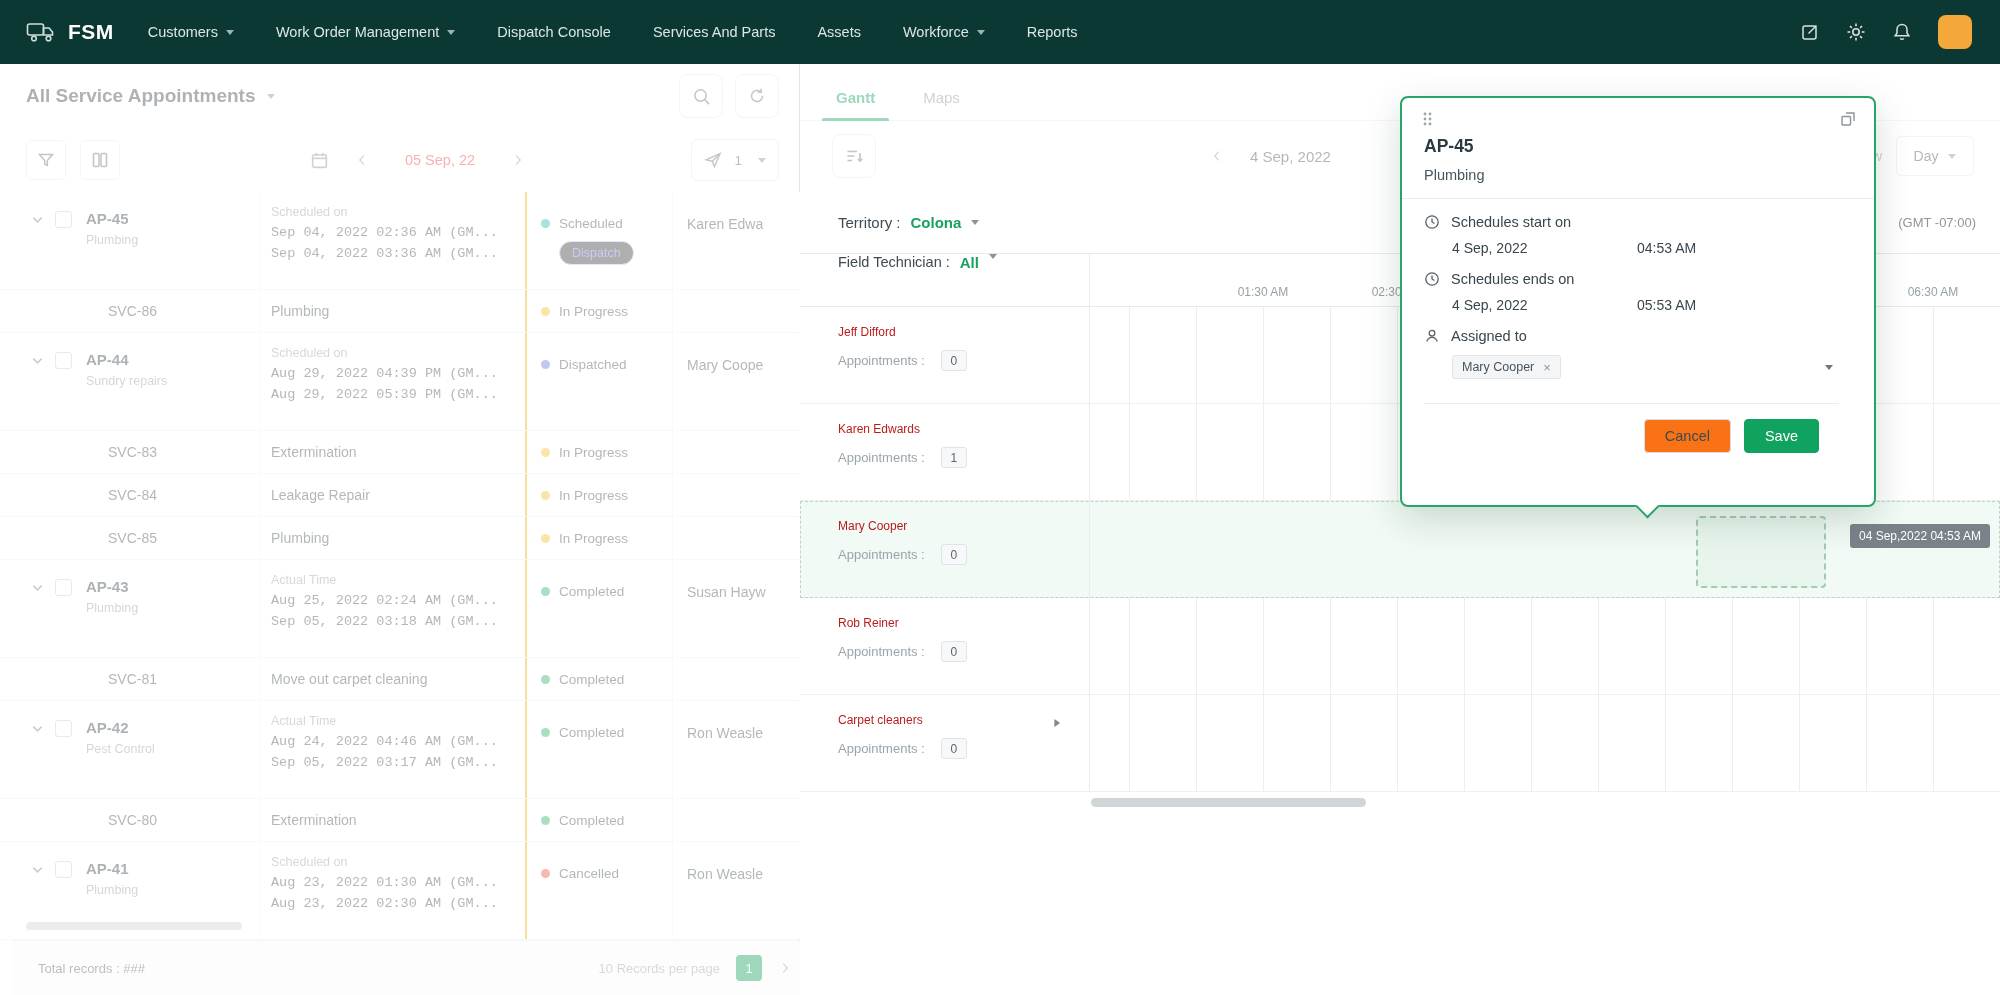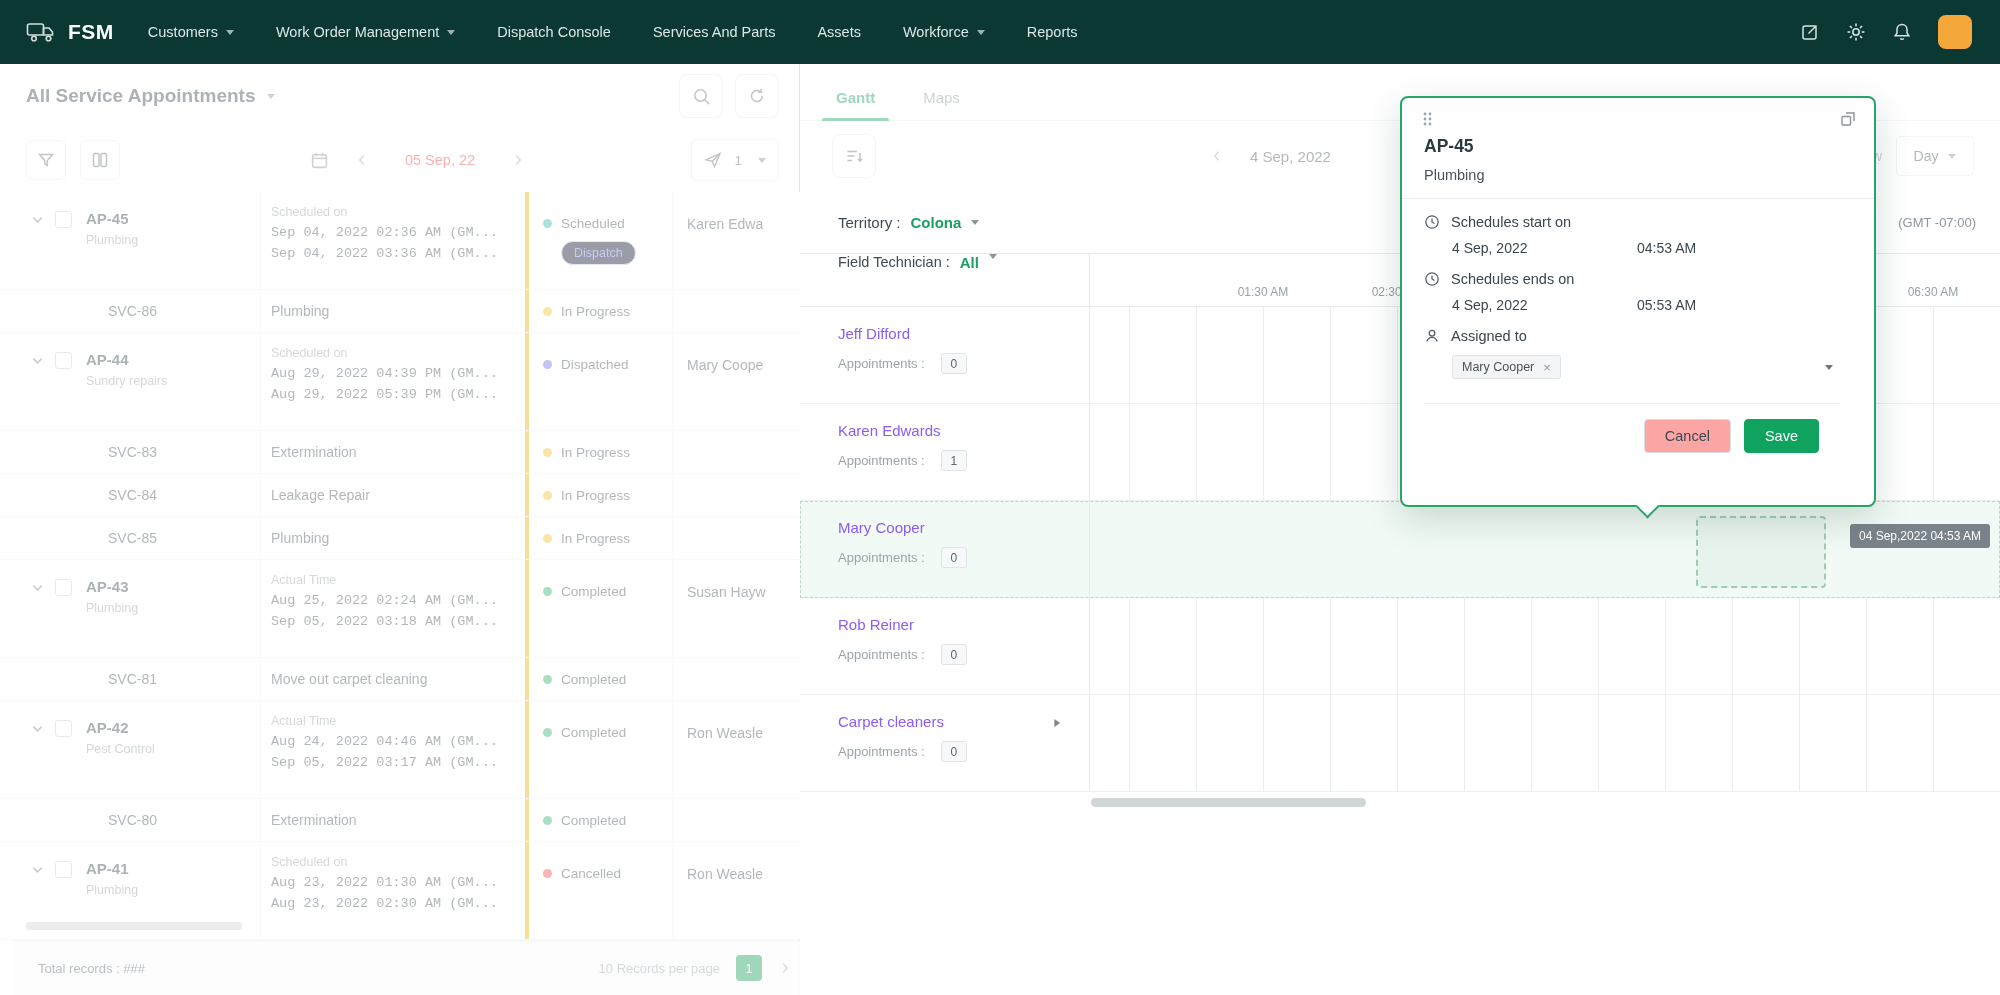--- a/index.html
+++ b/index.html
@@ -40,36 +40,36 @@
     display:flex; align-items:center; padding:0 12px; gap:12px; cursor:pointer; }
   .send-count { font-size:13.5px; color:#5a676e; }
   .send-group .caret-down { border-top-color:#8a959b; margin-left:4px; }
 
   .lp-rows { position:absolute; top:128px; left:0; width:800px; height:748px; }
   .row { display:flex; border-bottom:1px solid #eef1f2; background:#fff; }
   .row.ap { height:98px; }
   .row.svc { height:43px; }
   .c1 { width:260px; }
   .c2 { width:265px; border-left:1px solid #eef1f2; }
-  .c3 { width:147px; border-left:4px solid #eab308; }
+  .c3 { width:147px; border-left:2px solid #eab308; }
   .c4 { flex:1; border-left:1px solid #eef1f2; overflow:hidden; white-space:nowrap; }
   .ap .c1 { display:flex; padding:18px 0 0 30px; }
   .ap .c1 .chev { margin-right:10px; margin-top:2px; }
   .checkbox { width:17px; height:17px; border:1.4px solid #c6ccd0; border-radius:3px; background:#fff;
     display:inline-block; margin-right:14px; margin-top:1px; cursor:pointer; flex:none; }
   .apid { font-size:15px; font-weight:bold; color:#3b4850; cursor:pointer; }
   .aptype { font-size:12.5px; color:#95a0a6; margin-top:6px; }
   .ap .c2 { padding:13px 0 0 10px; }
   .slabel { font-size:12.5px; color:#98a3a9; }
   .stime { font-size:13.5px; color:#47545c; margin-top:6px; white-space:nowrap; overflow:hidden;font-family:Liberation Mono, monospace; }
   .ap .c3 { padding:24px 0 0 14px; }
   .status { display:flex; align-items:center; gap:9px; font-size:13.5px; color:#46535b; }
   .dot { width:9px; height:9px; border-radius:50%; background:#999; flex:none; }
   .dispatch-badge { display:inline-block; margin:10px 0 0 18px; padding:4px 12px; font-size:12.5px;
-    color:#7f86ee; border:1px solid #c3c7f6; border-radius:12px; background:#0f172a; cursor:pointer; }
+    color:#7f86ee; border:1px solid #c3c7f6; border-radius:12px; background:#404040; cursor:pointer; }
   .ap .c4 { padding:24px 0 0 14px; font-size:14px; color:#47545c; }
   .svc .c1 { display:flex; align-items:center; padding-left:108px; }
   .svcid { font-size:14px; color:#47545c; cursor:pointer; }
   .svc .c2, .svc .c3, .svc .c4 { display:flex; align-items:center; }
   .svc .c2 { padding-left:10px; font-size:14px; color:#47545c; }
   .svc .c3 { padding-left:14px; }
 
   .lp-scrollbar { position:absolute; left:26px; top:858px; width:216px; height:8px; border-radius:4px;
     background:#cdd2d5; cursor:pointer; }
 
@@ -112,21 +112,21 @@
     gap:10px; padding-left:38px; }
   .ft-left .t-label { font-size:14.5px; }
   .ticks { position:absolute; left:0; right:0; bottom:7px; height:14px; }
   .tick { position:absolute; transform:translateX(-50%); font-size:12px; color:#96a1a7; white-space:nowrap; }
 
   .g-rows { position:relative; height:485px; }
   .grid-overlay { position:absolute; left:329px; top:0; right:0; bottom:0;
     background-image:repeating-linear-gradient(to right,#e8ebed 0 1px,transparent 1px 67px); opacity:.85; }
   .g-row { height:97px; border-bottom:1px solid #edf0f1; display:flex; position:relative; }
   .g-left { width:290px; border-right:1px solid #e9eced; padding:18px 0 0 38px; position:relative; }
-  .g-name { font-size:15px; color:#8b5cf6; cursor:pointer; }
+  .g-name { font-size:12px; color:#b91c1c; cursor:pointer; }
   .g-appts { margin-top:11px; display:flex; align-items:center; gap:16px; font-size:13px; color:#9aa5ab; }
   .count-box { min-width:26px; height:21px; border:1px solid #e0e4e6; background:#f7f8f9; border-radius:3px;
     display:inline-flex; align-items:center; justify-content:center; font-size:12px; color:#5a676e; padding:0 5px; }
   .g-row.highlight { background:#f1faf4; outline:1px dashed #b7d9c5; outline-offset:-1px; }
   .row-expand { position:absolute; left:250px; top:21px; color:#7d8890; cursor:pointer; display:inline-flex; }
 
   .drop-slot { position:absolute; left:896px; top:209px; width:130px; height:72px; background:#e8f5ed;
     border:2px dashed #a3cbb1; border-radius:4px; z-index:5; cursor:grab; }
   .drop-tooltip { position:absolute; left:1050px; top:460px; background:#7b838a; color:#fff; font-size:12px;
     padding:5px 9px; border-radius:3px; white-space:nowrap; z-index:40; }
@@ -150,21 +150,21 @@
   .p-val-row { display:flex; margin:10px 0 15px 28px; font-size:14px; color:#39464d; }
   .p-val-row .pdate { width:185px; }
   .chip-row { display:flex; align-items:center; margin:11px 0 0 28px; padding-right:6px; }
   .chip { display:inline-flex; align-items:center; gap:9px; background:#f4f5f6; border:1px solid #e1e4e6;
     border-radius:3px; padding:4px 9px; font-size:12.5px; color:#47545c; }
   .chip-x { color:#8a959b; font-size:13px; cursor:pointer; line-height:1; }
   .chip-row .caret-down { margin-left:auto; border-top-color:#6b777d; cursor:pointer; }
   .popup hr.hr2 { margin-top:24px; }
   .popup-actions { display:flex; justify-content:flex-end; gap:13px; padding:15px 20px 0 0; }
   .btn { height:34px; border-radius:4px; font-size:14.5px; font-family:inherit; cursor:pointer; }
-  .btn-cancel { background:#fca5a5; border:1px solid #d8dcde; color:#3c4950; padding:0 20px; }
+  .btn-cancel { background:#f97316; border:1px solid #d8dcde; color:#3c4950; padding:0 20px; }
   .btn-save { background:#0fa35f; border:1px solid #0fa35f; color:#fff; padding:0 20px; }
 </style>
 </head>
 <body>
 
 <nav class="navbar">
   <div class="brand">
     <span class="nav-icon">
       <svg width="30" height="22" viewBox="0 0 30 22" fill="none" stroke="#cfe0dc" stroke-width="1.6">
         <rect x="1.5" y="3" width="16" height="11" rx="2"></rect>

